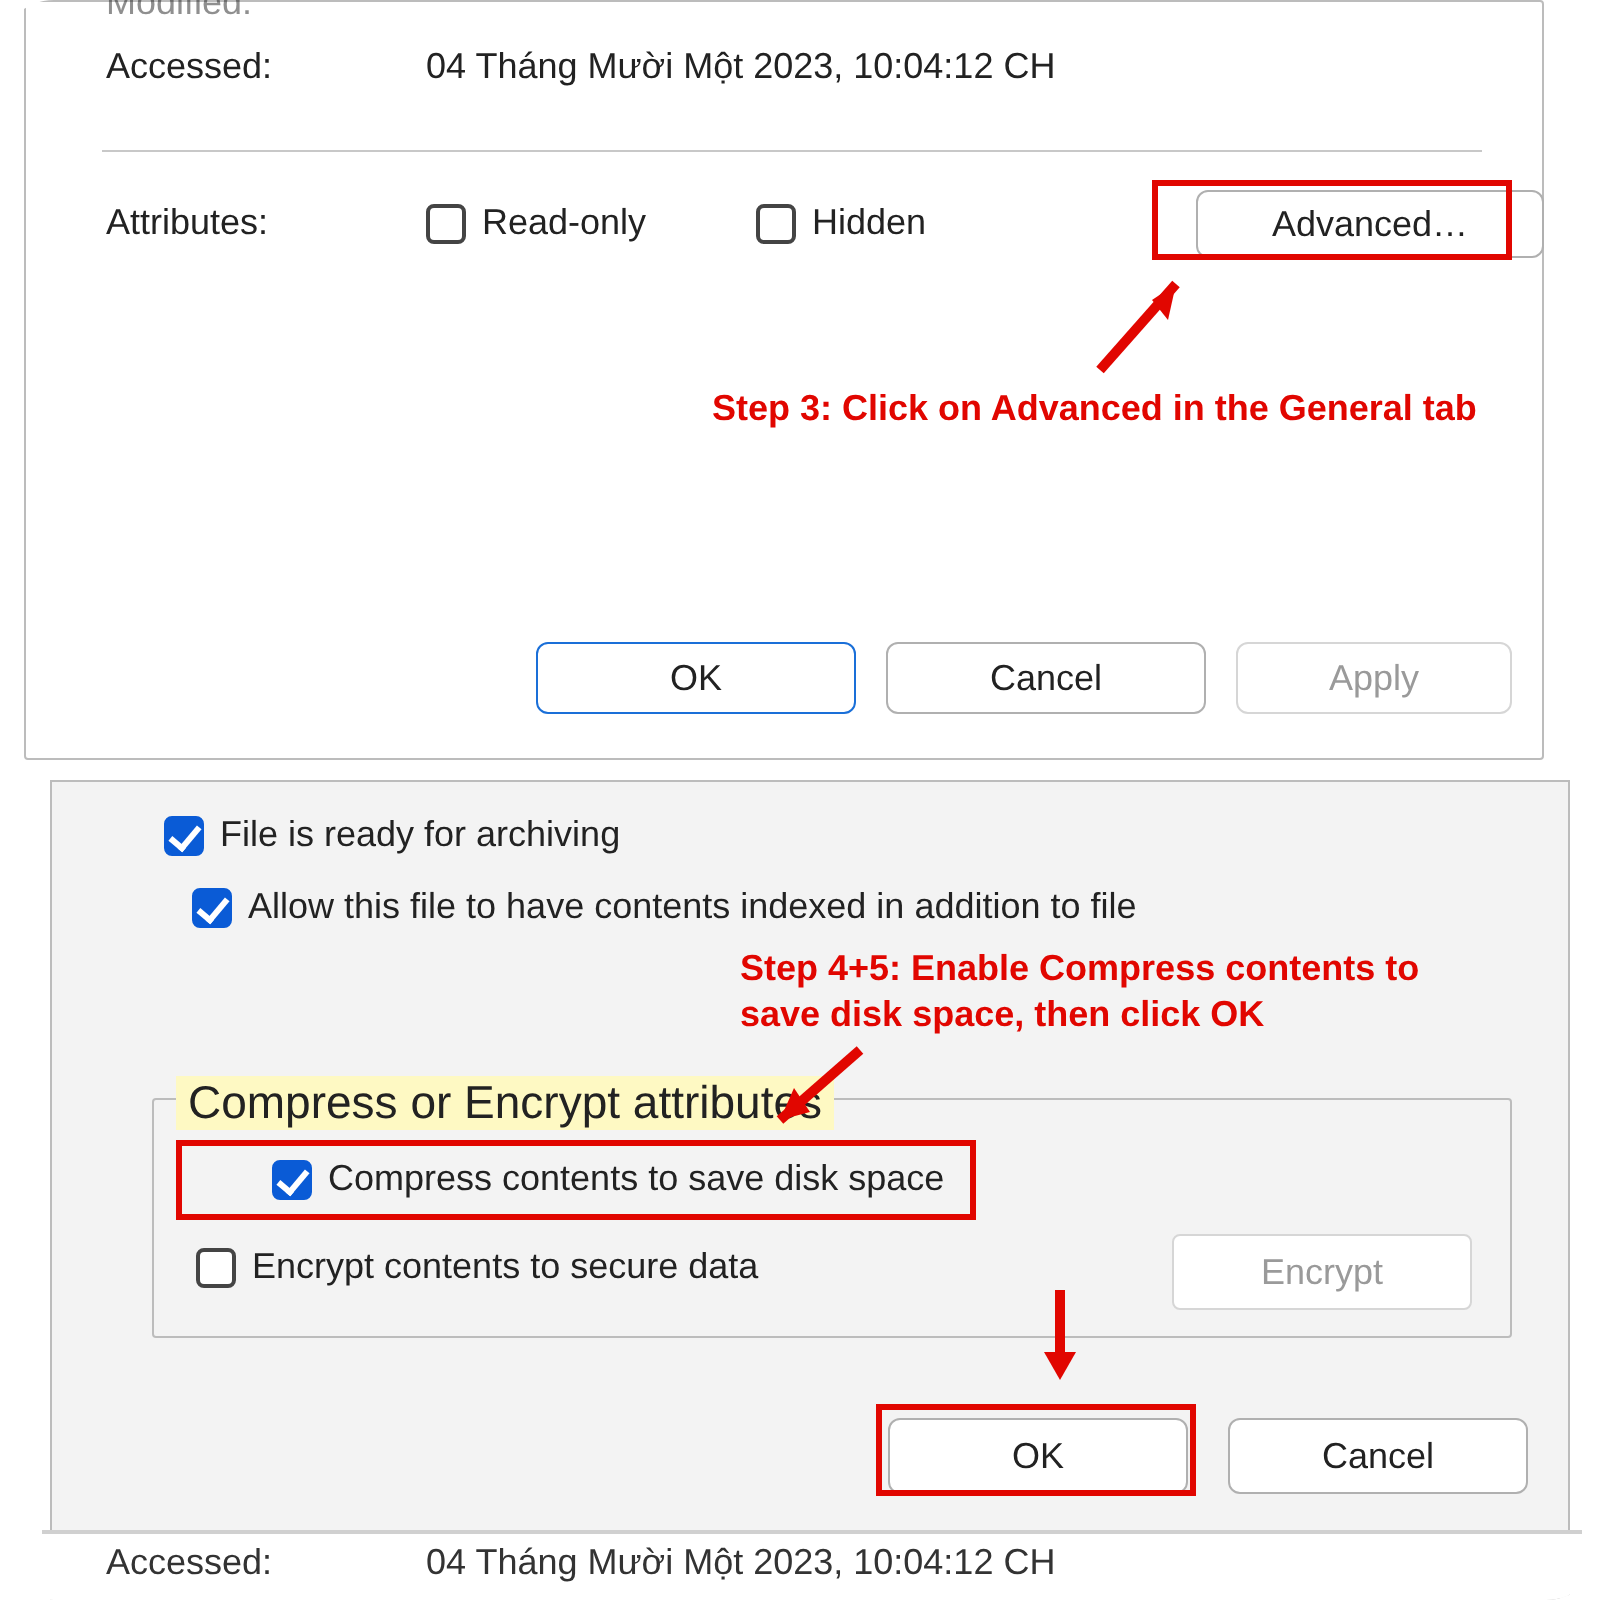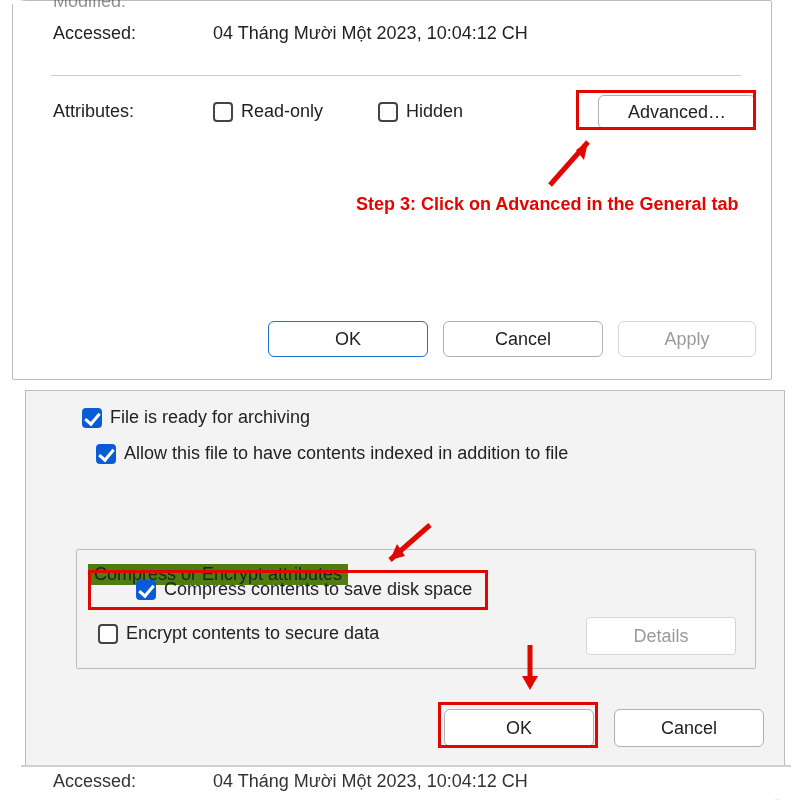--- a/index.html
+++ b/index.html
@@ -19,21 +19,21 @@
         width:6px; height:12px; border:solid #fff; border-width:0 3px 3px 0;
         transform:rotate(40deg); }
   .red-box { position:absolute; border:3px solid #e10600; }
   .red-text { position:absolute; color:#e10600; font-weight:700; font-size:18px; line-height:1.25; }
   .arrow { position:absolute; }
   .arrow svg path { stroke:#e10600; stroke-width:5; fill:none; }
   .arrow svg polygon { fill:#e10600; }
 
   .divider { position:absolute; height:1px; background:#c8c8c8; }
   .fieldset { position:absolute; border:1px solid #bcbcbc; border-radius:2px; }
-  .legend { position:absolute; background:#4d7c0f; padding:0 6px; font-size:18px; color:#222;margin-top:26px; }
+  .legend { position:absolute; background:#fef9c3; padding:0 6px; font-size:23px; color:#222; }
   .faded-text { color:#333; font-size:18px; }
 </style>
 </head>
 <body>
 <div class="stage">
 
 <div style="position:absolute; left:12px; top:0; width:760px; height:380px;
             border:1px solid #bcbcbc; border-radius:2px; background:#fff;">
 
   <div style="position:absolute; left:40px; top:-10px; width:680px; height:24px; overflow:hidden;">
@@ -53,21 +53,21 @@
     <label class="chk" style="position:absolute; left:160px; top:0;">
       <span class="box"></span>
       <span>Read-only</span>
     </label>
 
     <label class="chk" style="position:absolute; left:325px; top:0;">
       <span class="box"></span>
       <span>Hidden</span>
     </label>
 
-    <button class="btn" style="position:absolute; left:545px; top:-6px; width:158px; height:34px;">
+    <button class="btn" style="position:absolute; left:545px; top:-6px; width:174px; height:34px;">
       <span>Advanced…</span>
     </button>
   </div>
 
   <button class="btn primary" style="position:absolute; left:255px; top:320px; width:160px; height:36px;">
     <span>OK</span>
   </button>
   <button class="btn" style="position:absolute; left:430px; top:320px; width:160px; height:36px;">
     <span>Cancel</span>
   </button>
@@ -106,37 +106,41 @@
     <span class="box"></span>
     <span>Compress contents to save disk space</span>
   </label>
 
   <label class="chk" style="position:absolute; left:72px; top:232px;">
     <span class="box"></span>
     <span>Encrypt contents to secure data</span>
   </label>
 
   <button class="btn disabled" style="position:absolute; left:560px; top:226px; width:150px; height:38px; border-radius:4px;">
-    <span>Details</span>
+    <span>Encrypt</span>
   </button>
 
   <button class="btn" style="position:absolute; left:418px; top:318px; width:150px; height:38px;">
     <span>OK</span>
   </button>
   <button class="btn" style="position:absolute; left:588px; top:318px; width:150px; height:38px;">
     <span>Cancel</span>
   </button>
 
   <div style="position:absolute; left:-5px; top:374px; width:770px; height:36px;
               border-top:2px solid #d0d0d0; background:#fff; overflow:hidden;">
     <span class="faded-text" style="position:absolute; left:32px; top:4px;">Accessed:</span>
     <span class="faded-text" style="position:absolute; left:192px; top:4px;">04 Tháng Mười Một 2023, 10:04:12 CH</span>
   </div>
 </div>
 
+<div class="red-text" style="left:370px; top:473px; width:400px;">
+  <span>Step 4+5: Enable Compress contents to</span><br>
+  <span>save disk space, then click OK</span>
+</div>
 
 <div class="arrow" style="left:375px; top:520px; width:70px; height:50px;">
   <svg width="70" height="50">
     <path d="M55,5 L15,40"></path>
     <polygon points="15,40 30,36 22,24"></polygon>
   </svg>
 </div>
 
 <div class="red-box" style="left:88px; top:570px; width:400px; height:40px;"></div>
 

